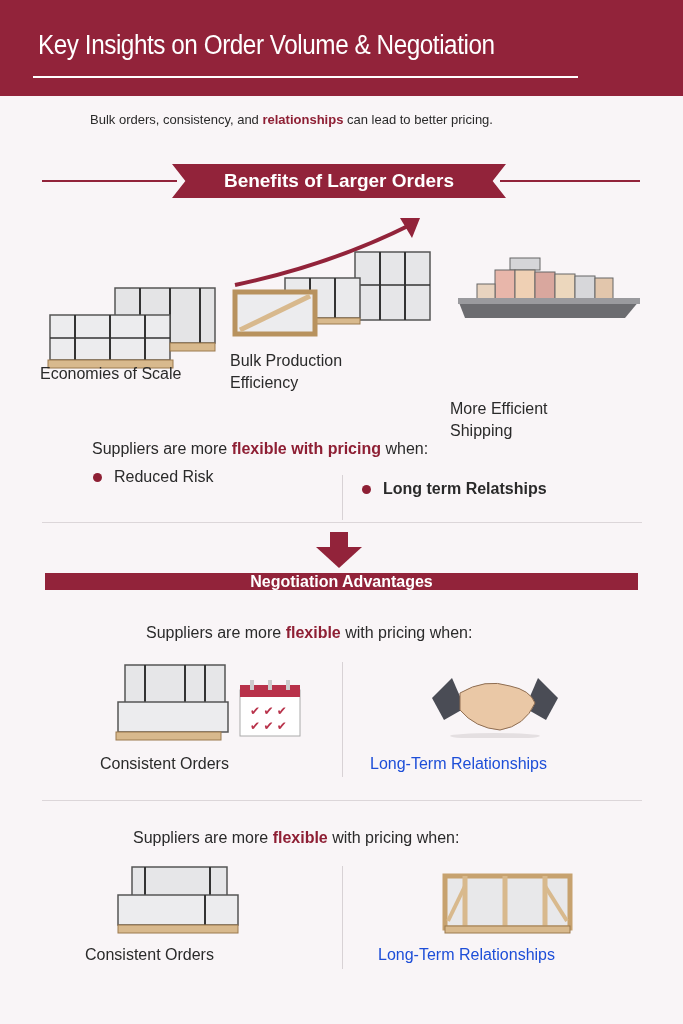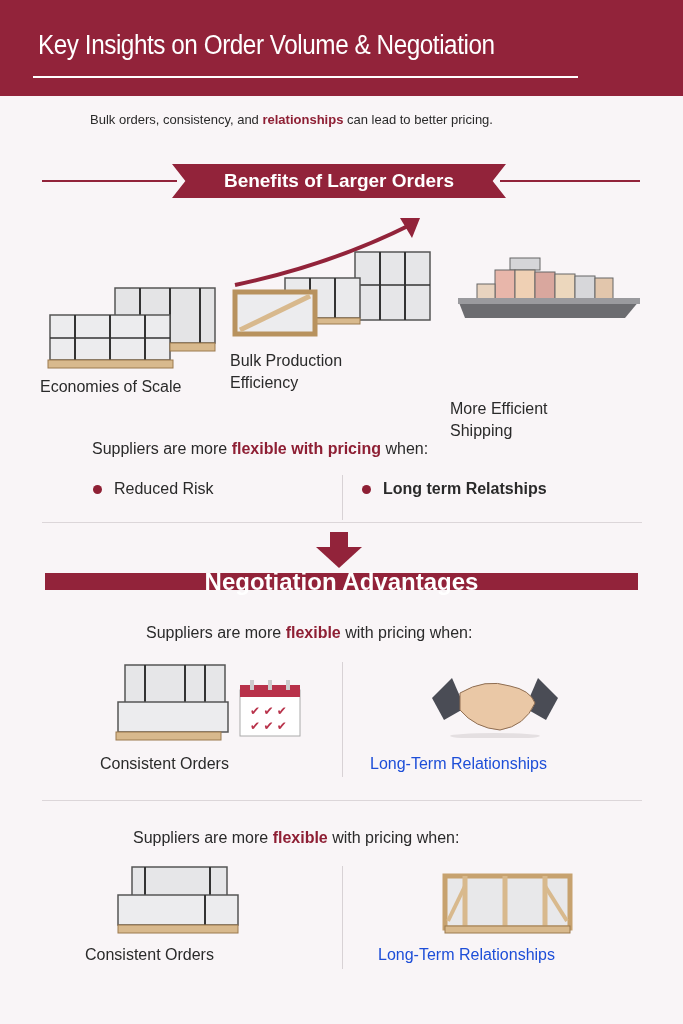--- a/index.html
+++ b/index.html
@@ -21,21 +21,21 @@
   .ill { position: absolute; }
   .label { position: absolute; font-size: 16px; color: #2a2a2a; text-align: left; line-height: 1.35; }
 
   .flex-line { position: absolute; left: 92px; top: 440px; font-size: 16px; white-space: nowrap; }
   .bullet { position: absolute; font-size: 16px; white-space: nowrap; display: flex; align-items: center; }
   .dot { width: 9px; height: 9px; border-radius: 50%; background: #8e1f34; margin-right: 12px; }
   .vdiv { position: absolute; width: 1px; background: #d8d2d5; }
   .hdiv { position: absolute; height: 1px; background: #dcd6d9; }
 
   .down-arrow { position: absolute; left: 316px; top: 532px; width: 46px; height: 36px; }
-  .neg-banner { position: absolute; left: 45px; top: 573px; width: 593px; height: 17px; background: #92233a; color: #fff; font-size: 24px; font-weight: bold; display: flex; align-items: center; justify-content: center; }
+  .neg-banner { position: absolute; left: 45px; top: 573px; width: 593px; height: 17px; background: #92233a; color: #fff; font-size: 16px; font-weight: bold; display: flex; align-items: center; justify-content: center; }
 
   .section-line { position: absolute; font-size: 16px; white-space: nowrap; }
   .lbl-red { color: #1d4ed8; }
 </style>
 </head>
 <body>
 
 <div class="header">
   <div class="header-title">Key Insights on Order Volume &amp; Negotiation</div>
   <div class="header-underline"></div>
@@ -87,35 +87,35 @@
   <rect x="60" y="20" width="20" height="30" fill="#efd0b4" stroke="#666"></rect>
   <rect x="80" y="22" width="20" height="28" fill="#d9a79e" stroke="#666"></rect>
   <rect x="100" y="24" width="20" height="26" fill="#ecd7bd" stroke="#666"></rect>
   <rect x="120" y="26" width="20" height="24" fill="#d7d7da" stroke="#666"></rect>
   <rect x="140" y="28" width="18" height="22" fill="#e2c6ac" stroke="#666"></rect>
   <rect x="22" y="34" width="18" height="16" fill="#e8d3bf" stroke="#666"></rect>
   <polygon points="3,50 185,50 170,68 10,68" fill="#6c6c70"></polygon>
   <rect x="3" y="48" width="182" height="6" fill="#9a9a9e"></rect>
 </svg>
 
-<div class="label" style="left:40px; top:376px; width:180px;">Economies of Scale</div>
+<div class="label" style="left:40px; top:363px; width:180px;">Economies of Scale</div>
 <div class="label" style="left:230px; top:350px; width:180px;">
   <div>Bulk Production</div>
   <div>Efficiency</div>
 </div>
 <div class="label" style="left:450px; top:350px; width:180px;margin-top:48px;">
   <div>More Efficient</div>
   <div>Shipping</div>
 </div>
 
 <div class="flex-line">
   <span>Suppliers are more </span><span class="hl">flexible with pricing</span><span> when:</span>
 </div>
 
-<div class="bullet" style="left:93px; top:480px;text-align:right;">
+<div class="bullet" style="left:93px; top:468px;text-align:right;">
   <span class="dot"></span>
   <span>Reduced Risk</span>
 </div>
 <div class="vdiv" style="left:342px; top:475px; height:45px;"></div>
 <div class="bullet" style="left:362px; top:480px;font-weight:bold;">
   <span class="dot"></span>
   <span>Long term Relatships</span>
 </div>
 
 <div class="hdiv" style="left:42px; top:522px; width:600px;"></div>

